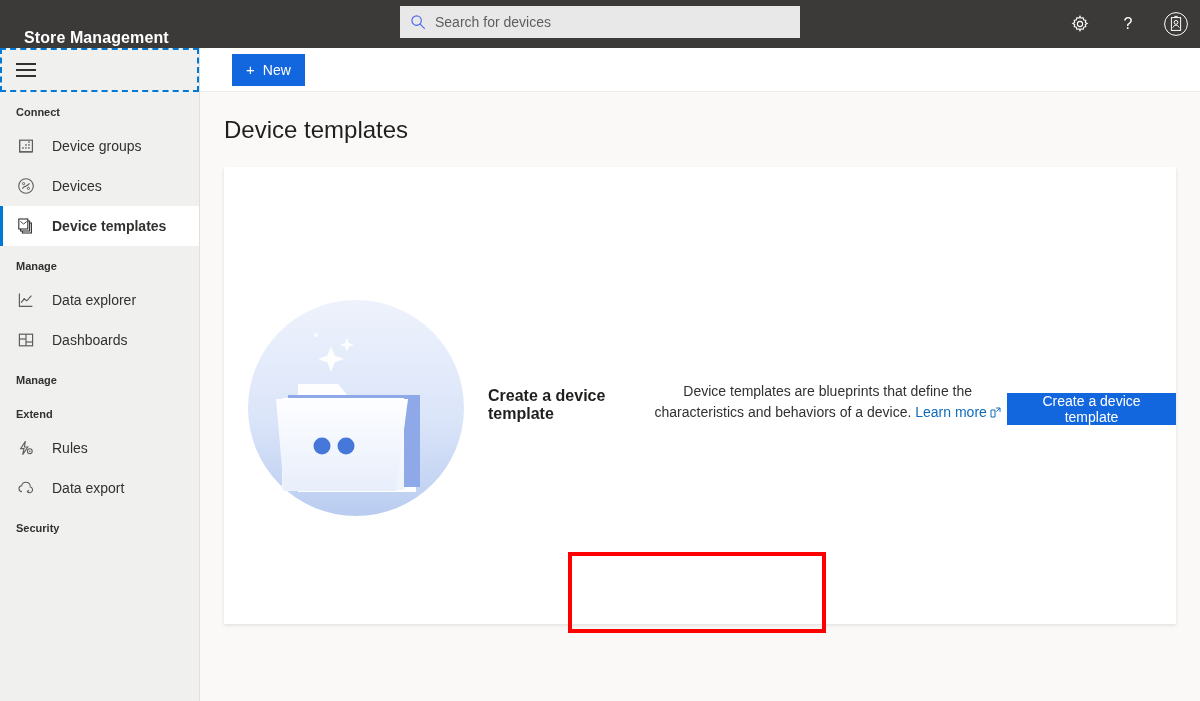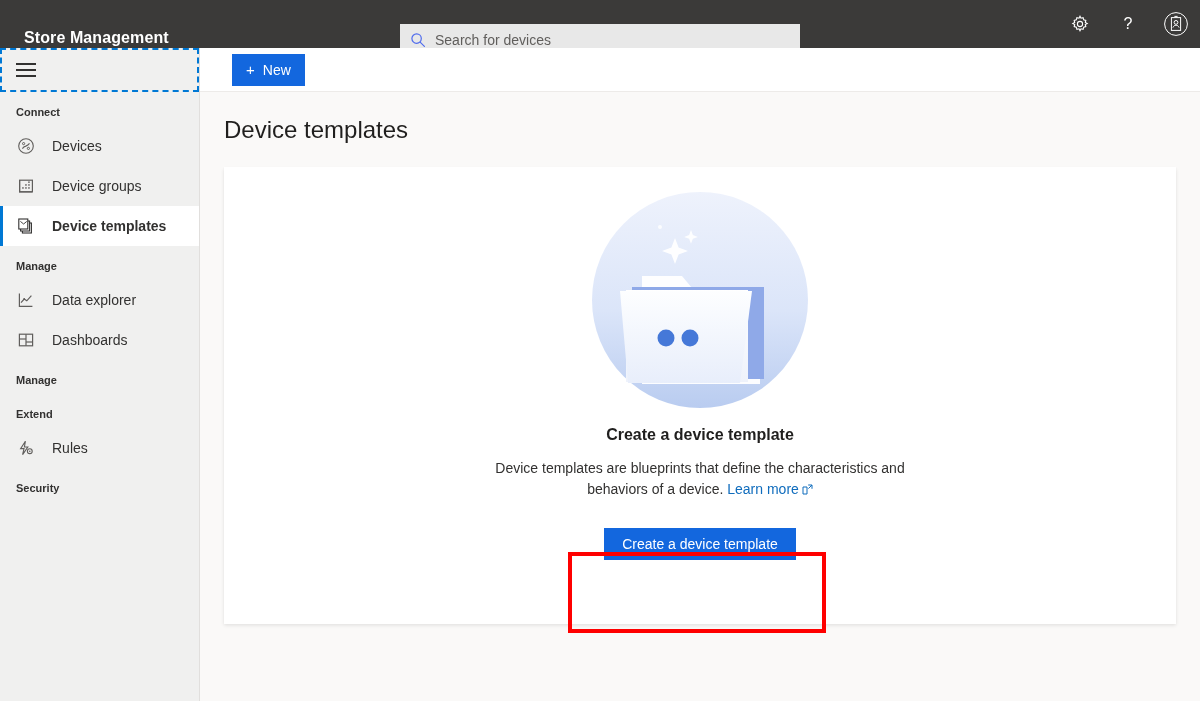--- a/index.html
+++ b/index.html
@@ -22,21 +22,21 @@
   .app-title {
     color: #ffffff;
     font-size: 16px;
     font-weight: bold;
     margin-left: 24px;
     letter-spacing: .1px;
     white-space: nowrap;
     margin-top: 28px;
   }
   .search-wrap {
-    position: absolute; left: 400px; top: 24px;
+    position: absolute; left: 400px; top: 6px;
     width: 400px; height: 32px;
     background: #e8e8e8;
     display: flex; align-items: center;
     padding: 0 10px;
   }
   .search-icon { width: 16px; height: 16px; flex: 0 0 16px; margin-right: 9px; }
   .search-input {
     border: 0; outline: 0; background: transparent;
     font-family: "Liberation Sans", sans-serif;
     font-size: 14px; color: #605e5c;
@@ -137,21 +137,21 @@
     margin: 0;
   }
   .card {
     position: absolute; left: 24px; top: 75px;
     width: 952px; height: 457px;
     background: #ffffff;
     box-shadow: 0 1.6px 3.6px rgba(0,0,0,.10), 0 .3px .9px rgba(0,0,0,.08);
   }
   .empty-wrap {
     position: absolute; left: 0; top: 0; width: 952px; height: 457px;
-    display: flex; flex-direction: column; align-items: center;
+    display: flex; flex-direction: row; align-items: center;
   }
 
   
   .illus { margin-top: 23px; width: 264px; height: 218px; position: relative; }
 
   .empty-title {
     font-size: 16px; font-weight: bold; color: #201f1e;
     margin-top: 18px;
   }
   .empty-desc {
@@ -236,45 +236,45 @@
         <i></i>
         <i></i>
     </span>
   </div>
 
   <div class="nav-group-title">Connect</div>
 
   <div class="nav-item">
     <span class="nav-icon">
       <svg width="18" height="18" viewBox="0 0 18 18">
-        <circle cx="9" cy="9" r="7.3" fill="none" stroke="#605e5c" stroke-width="1.1"></circle>
-        <path d="M5.4 11.6c1.1-1.8 2.2-2.2 3.4-2.5 1.3-.4 2.4-.9 3.7-2.7" fill="none" stroke="#605e5c" stroke-width="1.1"></path>
-        <circle cx="6.6" cy="6.6" r="1.1" fill="none" stroke="#605e5c" stroke-width="1"></circle>
-        <circle cx="11.4" cy="11.4" r="1.1" fill="none" stroke="#605e5c" stroke-width="1"></circle>
-      </svg>
-    </span>
-    <span class="nav-label">Devices</span>
-  </div>
-
-  <div class="nav-item">
-    <span class="nav-icon">
-      <svg width="18" height="18" viewBox="0 0 18 18">
         <path d="M2.6 3.2v11.6h12.8" fill="none" stroke="#605e5c" stroke-width="1.2"></path>
         <rect x="2.6" y="3.2" width="12.8" height="11.6" fill="none" stroke="#605e5c" stroke-width="1.2"></rect>
         <rect x="5.2" y="10.2" width="1.5" height="1.5" fill="#605e5c"></rect>
         <rect x="8.2" y="10.2" width="1.5" height="1.5" fill="#605e5c"></rect>
         <rect x="11.2" y="10.2" width="1.5" height="1.5" fill="#605e5c"></rect>
         <rect x="8.2" y="7.2" width="1.5" height="1.5" fill="#605e5c"></rect>
         <rect x="11.2" y="7.2" width="1.5" height="1.5" fill="#605e5c"></rect>
         <rect x="11.2" y="4.4" width="1.5" height="1.5" fill="#605e5c"></rect>
       </svg>
     </span>
     <span class="nav-label">Device groups</span>
   </div>
 
+  <div class="nav-item">
+    <span class="nav-icon">
+      <svg width="18" height="18" viewBox="0 0 18 18">
+        <circle cx="9" cy="9" r="7.3" fill="none" stroke="#605e5c" stroke-width="1.1"></circle>
+        <path d="M5.4 11.6c1.1-1.8 2.2-2.2 3.4-2.5 1.3-.4 2.4-.9 3.7-2.7" fill="none" stroke="#605e5c" stroke-width="1.1"></path>
+        <circle cx="6.6" cy="6.6" r="1.1" fill="none" stroke="#605e5c" stroke-width="1"></circle>
+        <circle cx="11.4" cy="11.4" r="1.1" fill="none" stroke="#605e5c" stroke-width="1"></circle>
+      </svg>
+    </span>
+    <span class="nav-label">Devices</span>
+  </div>
+
   <div class="nav-item selected">
     <span class="nav-icon">
       <svg width="18" height="18" viewBox="0 0 18 18">
         <rect x="5.4" y="6" width="9" height="10" fill="none" stroke="#323130" stroke-width="1.1"></rect>
         <rect x="3.6" y="4" width="9" height="10" fill="#ffffff" stroke="#323130" stroke-width="1.1"></rect>
         <rect x="1.8" y="2" width="9" height="10" fill="#ffffff" stroke="#323130" stroke-width="1.1"></rect>
         <path d="M3.4 4.4l3.2 2.6 3.2-2.6" fill="none" stroke="#323130" stroke-width=".9"></path>
       </svg>
     </span>
     <span class="nav-label">Device templates</span>
@@ -314,20 +314,30 @@
     <span class="nav-icon">
       <svg width="18" height="18" viewBox="0 0 18 18">
         <path d="M8.4 2.2L3.6 9.6h3.4l-1.4 6 5.2-7.6H7.4z" fill="none" stroke="#605e5c" stroke-width="1.1"></path>
         <circle cx="12.8" cy="12.2" r="2.4" fill="none" stroke="#605e5c" stroke-width="1.1"></circle>
         <circle cx="12.8" cy="12.2" r=".8" fill="#605e5c"></circle>
       </svg>
     </span>
     <span class="nav-label">Rules</span>
   </div>
 
+  <div class="nav-item">
+    <span class="nav-icon">
+      <svg width="18" height="18" viewBox="0 0 18 18">
+        <path d="M5 12.6c-1.7 0-3-1.3-3-2.9 0-1.5 1.1-2.7 2.6-2.9.4-2 2.2-3.5 4.3-3.5 2.2 0 4 1.6 4.3 3.7" fill="none" stroke="#605e5c" stroke-width="1.1"></path>
+        <path d="M10.4 12.6a2.9 2.9 0 1 0 2.3-4.7" fill="none" stroke="#605e5c" stroke-width="1.1"></path>
+        <path d="M12 13.9l-1.6-1.3 1.6-1.3" fill="none" stroke="#605e5c" stroke-width="1.1"></path>
+      </svg>
+    </span>
+    <span class="nav-label">Data export</span>
+  </div>
 
   <div class="nav-group-title">Security</div>
 
 </div>
 
 <div class="cmdbar">
   <button class="new-btn">
     <span class="plus">+</span>
     <span>New</span>
   </button>

